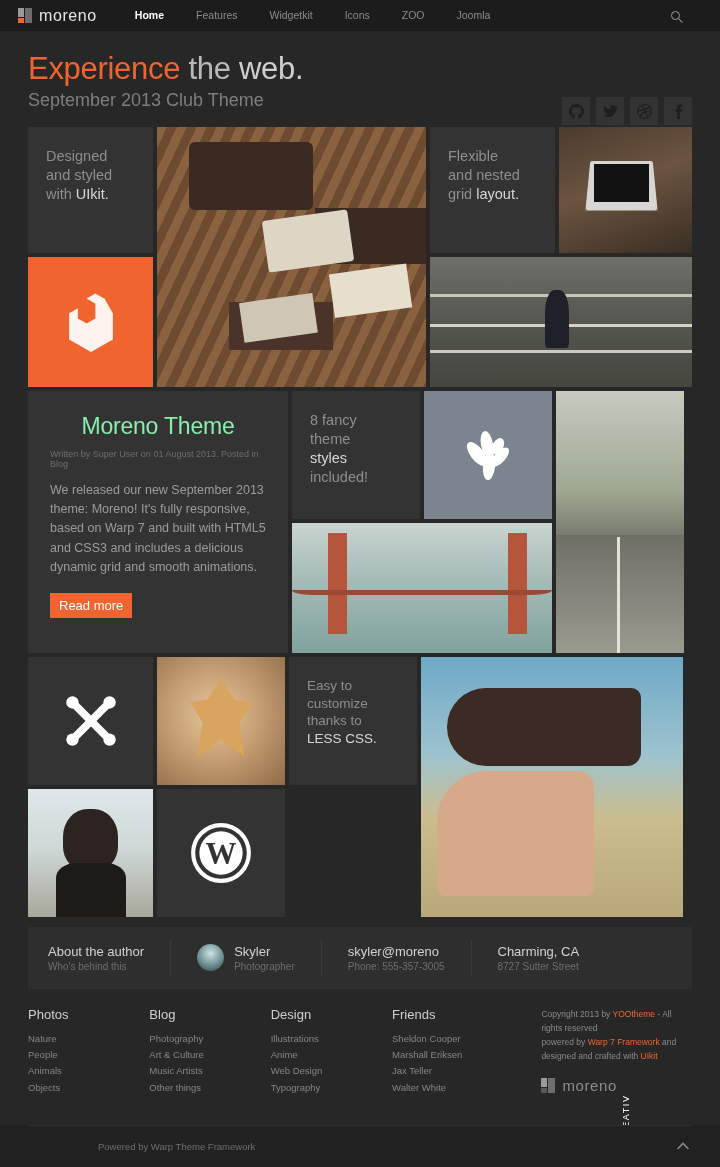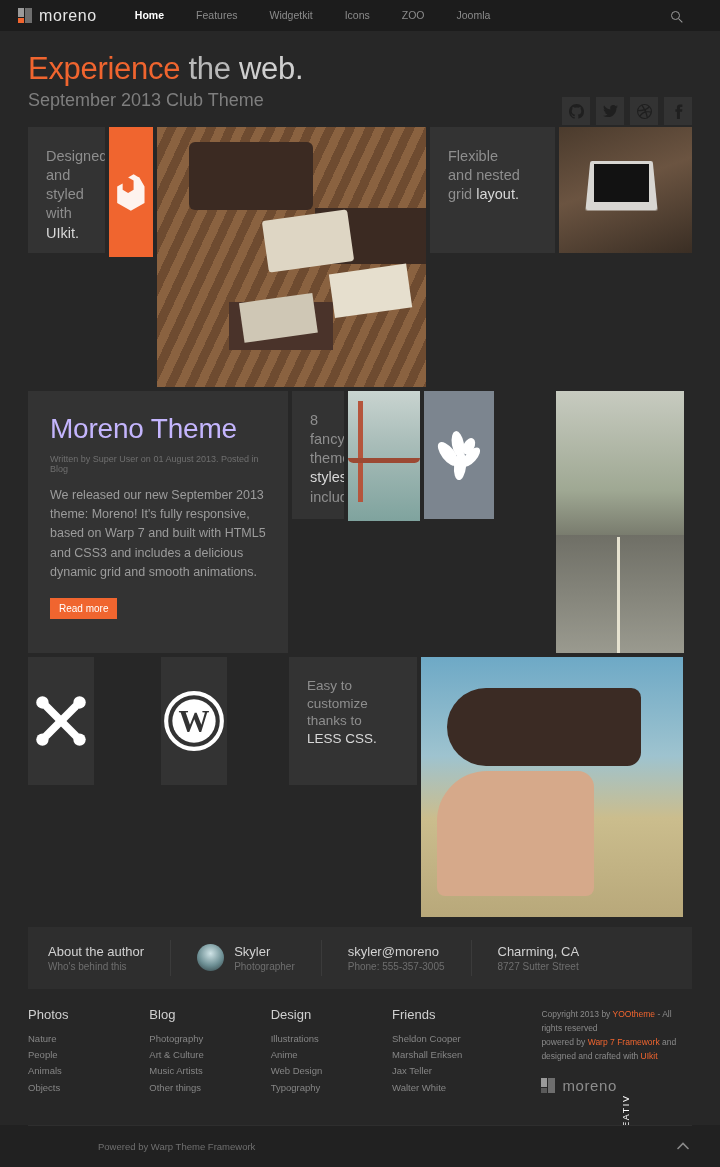--- a/index.html
+++ b/index.html
@@ -46,21 +46,21 @@
   .hl-3 { color: #cfcfcf; }
   #subline { color: #7e7e7e; font-size: 18px; font-weight: 300; margin-top: 4px; }
   #social { position: absolute; right: 28px; top: 66px; display: flex; gap: 6px; }
   .soc { width: 28px; height: 28px; background: #333333; display:flex; align-items:center;
     justify-content:center; cursor:pointer; }
   .soc svg { fill: #1f1f1f; }
 
   
   #grid { padding: 0 28px; }
   .row { display: flex; gap: 4px; margin-bottom: 4px; }
-  .col { display: flex; flex-direction: row; gap: 4px; }
+  .col { display: flex; flex-direction: column; gap: 4px; }
   .tile { background: #333333; overflow: hidden; position: relative; }
   .tile.text { padding: 20px 18px; }
   .tile.text p {
     color: #8e8e8e; font-size: 14.5px; font-weight: 300; line-height: 1.33;
   }
   .tile.text p b { color: #d8d8d8; font-weight: 400; }
 
   
   .ph { width: 100%; height: 100%; }
   .ph-meeting { background:
@@ -107,26 +107,26 @@
 
   
   .ic-tile { display:flex; align-items:center; justify-content:center; }
   .ic-uikit { background:#f0652f; }
   .ic-yoo { background:#7c858f; }
   .ic-joomla, .ic-wp { background:#333333; }
   .ic-tile svg { display:block; }
 
   
   .article { padding: 22px 22px 24px 22px; }
-  .article h2 { color:#c4b5fd; font-size:28px; font-weight:300; letter-spacing:-.2px; }
+  .article h2 { color:#86efac; font-size:23px; font-weight:300; letter-spacing:-.2px;text-align:center; }
   .article .meta { color:#6f6f6f; font-size:9px; margin-top:9px; }
   .article .body { color:#9c9c9c; font-size:12.5px; line-height:1.55; margin-top:12px; font-weight:300; }
   .readmore {
     display:inline-block; margin-top:16px; background:#f0652f; color:#fff;
-    font-size:10px; padding:5px 9px; border:none; cursor:pointer;
+    font-size:13px; padding:5px 9px; border:none; cursor:pointer;
   }
 
   
   #author {
     margin: 10px 28px 0 28px; background:#2e2e2e;
     display:flex; align-items:center; height:62px; padding:0 20px;
   }
   .au-cell { display:flex; align-items:center; height:36px; padding-right:26px; margin-right:26px;
     border-right:1px solid #3b3b3b; }
   .au-cell:last-child { border-right:none; }

